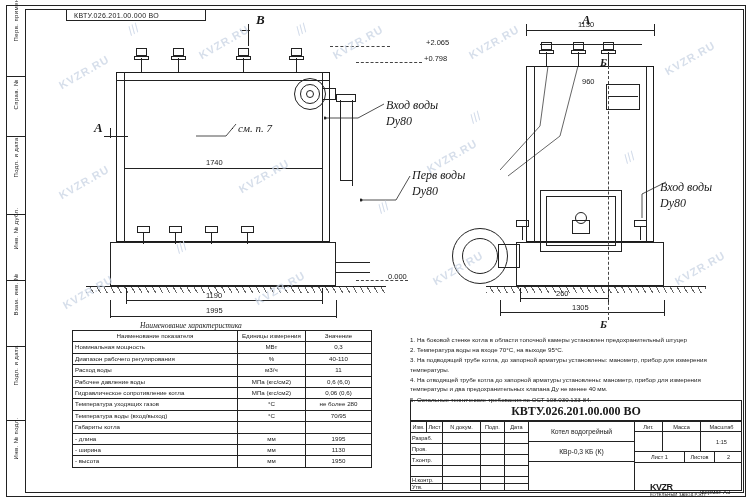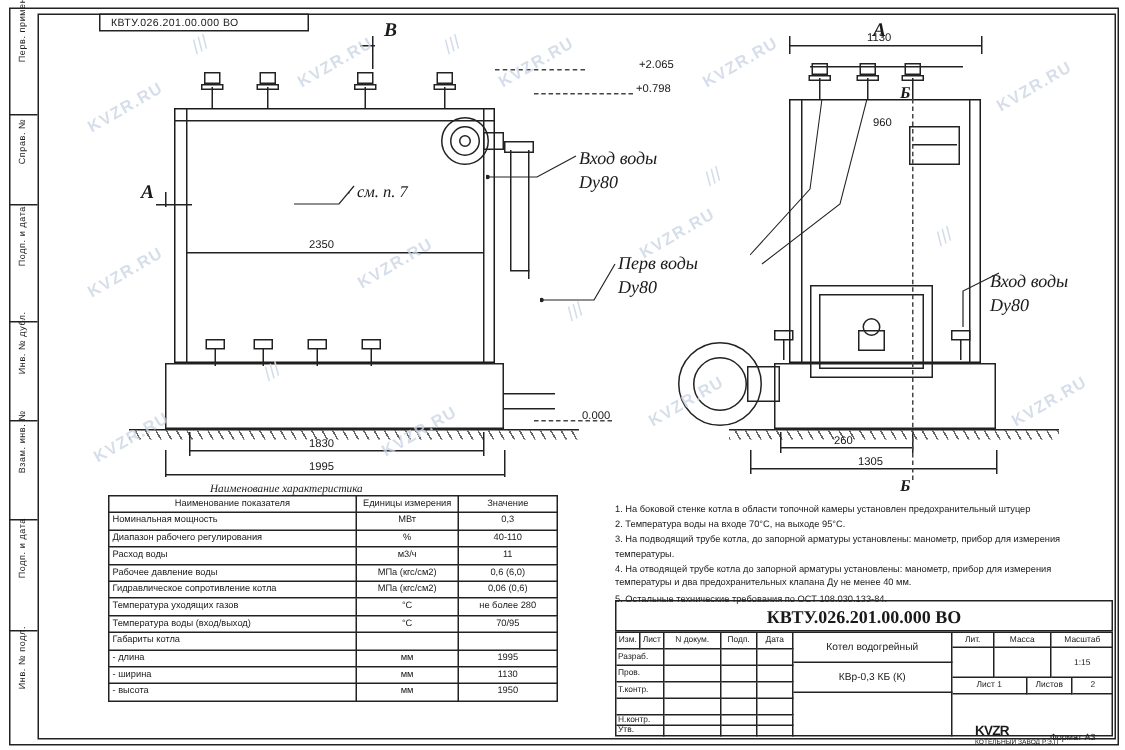--- a/index.html
+++ b/index.html
@@ -150,24 +150,24 @@
   <div class="dim" style="left:388px;top:272px;">0.000</div>
 
   <div class="viewlet" style="left:256px;top:12px;">В</div>
   <div class="ln" style="left:248px;top:24px;width:1px;height:22px;"></div>
   <div class="ln" style="left:240px;top:30px;width:10px;height:1px;"></div>
   <div class="viewlet" style="left:94px;top:120px;">А</div>
   <div class="ln" style="left:104px;top:136px;width:24px;height:1px;"></div>
   <div class="ln" style="left:110px;top:128px;width:1px;height:10px;"></div>
 
   <div class="ln" style="left:124px;top:168px;width:198px;height:1px;"></div>
-  <div class="dim" style="left:206px;top:158px;">2350</div>
+  <div class="dim" style="left:206px;top:158px;">1740</div>
 
   <div class="ln" style="left:126px;top:300px;width:196px;height:1px;"></div>
-  <div class="dim" style="left:206px;top:291px;">1830</div>
+  <div class="dim" style="left:206px;top:291px;">1190</div>
   <div class="ln" style="left:126px;top:288px;width:1px;height:16px;"></div>
   <div class="ln" style="left:322px;top:288px;width:1px;height:16px;"></div>
 
   <div class="ln" style="left:110px;top:316px;width:226px;height:1px;"></div>
   <div class="dim" style="left:206px;top:306px;">1995</div>
   <div class="ln" style="left:110px;top:300px;width:1px;height:18px;"></div>
   <div class="ln" style="left:336px;top:300px;width:1px;height:18px;"></div>
 
   <div class="lbl-it" style="left:238px;top:122px;">см. п. 7</div>
   <div class="ln" style="left:232px;top:128px;width:1px;height:1px;"></div>

